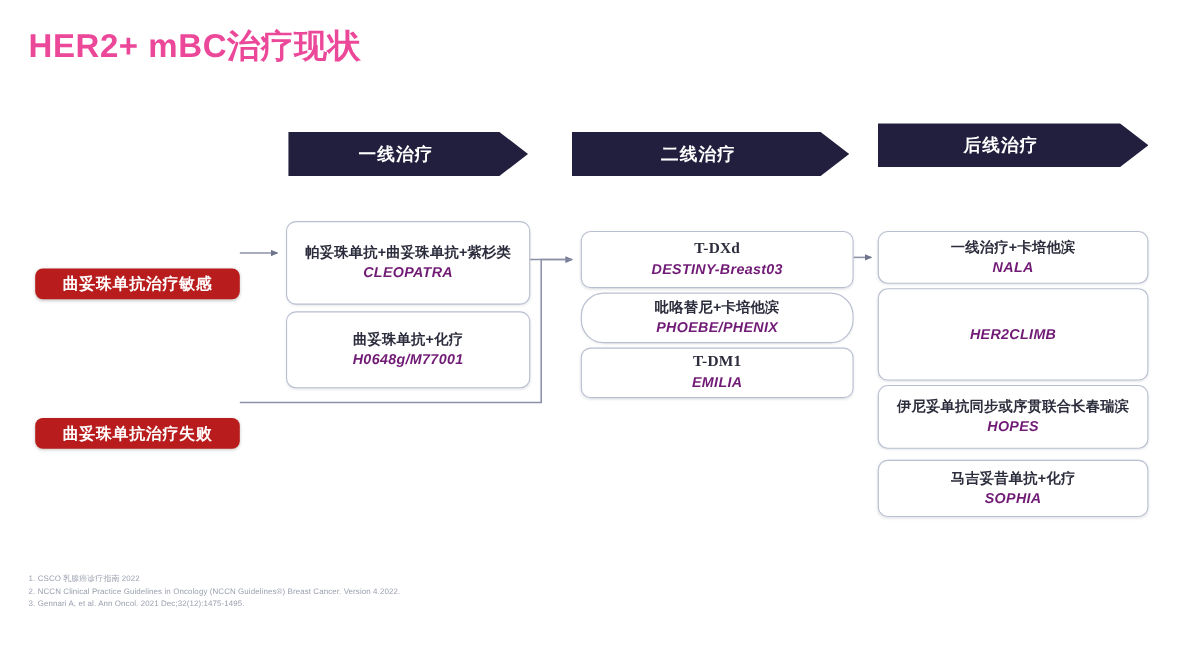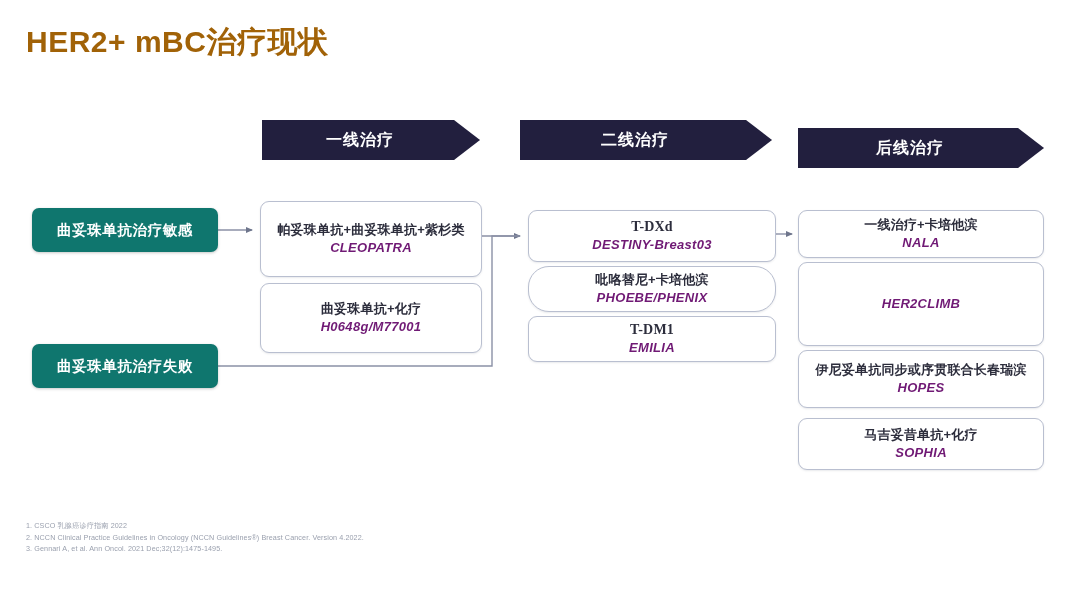--- a/index.html
+++ b/index.html
@@ -17,21 +17,21 @@
   }
 
   
   .page-title {
     position: absolute;
     left: 26px;
     top: 22px;
     font-size: 30px;
     font-weight: 700;
     letter-spacing: 0.5px;
-    color: #a16207;
+    color: #ec4899;
     white-space: nowrap;
   }
 
   
   .phase-banner {
     position: absolute;
     height: 40px;
     background: #221f3e;
     color: #ffffff;
     font-size: 16px;
@@ -40,36 +40,37 @@
     display: flex;
     align-items: center;
     justify-content: center;
     clip-path: polygon(0 0, calc(100% - 26px) 0, 100% 50%, calc(100% - 26px) 100%, 0 100%);
     box-shadow: 0 1px 3px rgba(0,0,0,0.25);
     padding-right: 22px;
     box-sizing: border-box;
   }
   #banner-first  { left: 262px; top: 120px; width: 218px; }
   #banner-second { left: 520px; top: 120px; width: 252px; }
-  #banner-third  { left: 798px; top: 128px; width: 246px; }
+  #banner-third  { left: 798px; top: 112px; width: 246px; }
 
   
   .status-pill {
     position: absolute;
-    height: 44px;
-    background: #0f766e;
+    height: 28px;
+    background: #b91c1c;
     color: #ffffff;
     border-radius: 7px;
     font-size: 14.5px;
     font-weight: 700;
     letter-spacing: 0.6px;
     display: flex;
     align-items: center;
     justify-content: center;
     box-shadow: 0 1px 3px rgba(0,0,0,0.22);
+    margin-top: 36px;
   }
   #pill-sensitive { left: 32px; top: 208px; width: 186px; }
   #pill-failure   { left: 32px; top: 344px; width: 186px; }
 
   
   .tx-card {
     position: absolute;
     box-sizing: border-box;
     background: #ffffff;
     border: 1px solid #b9bfd0;

